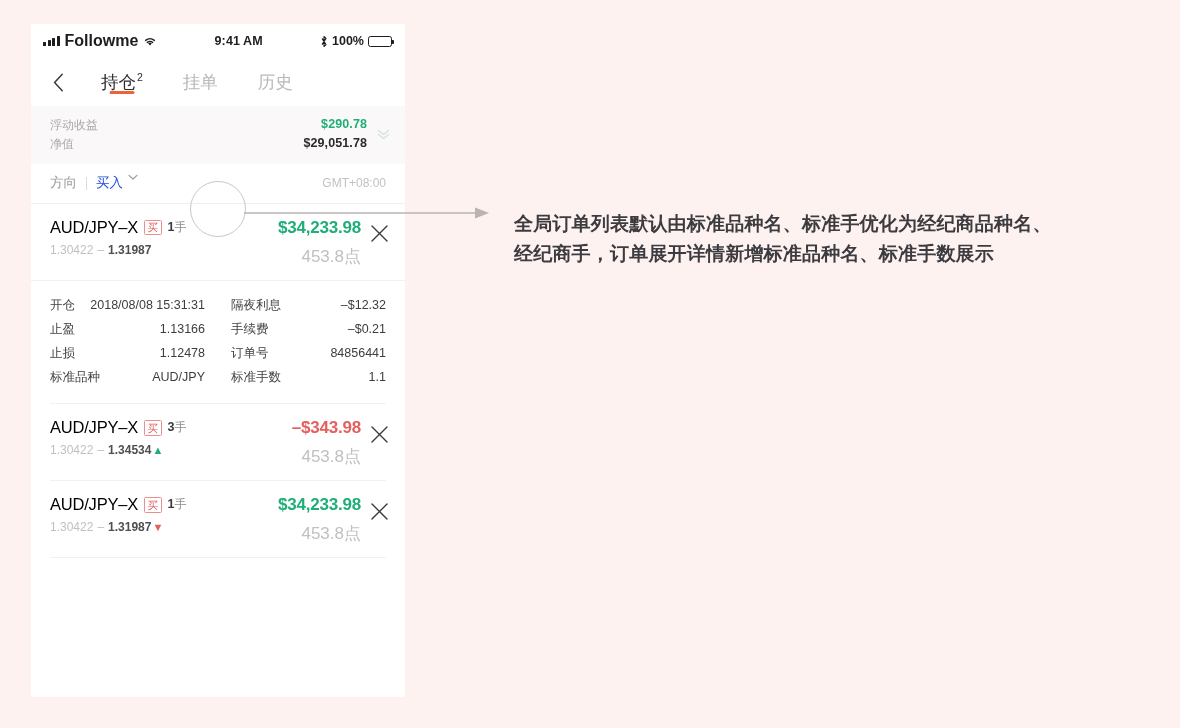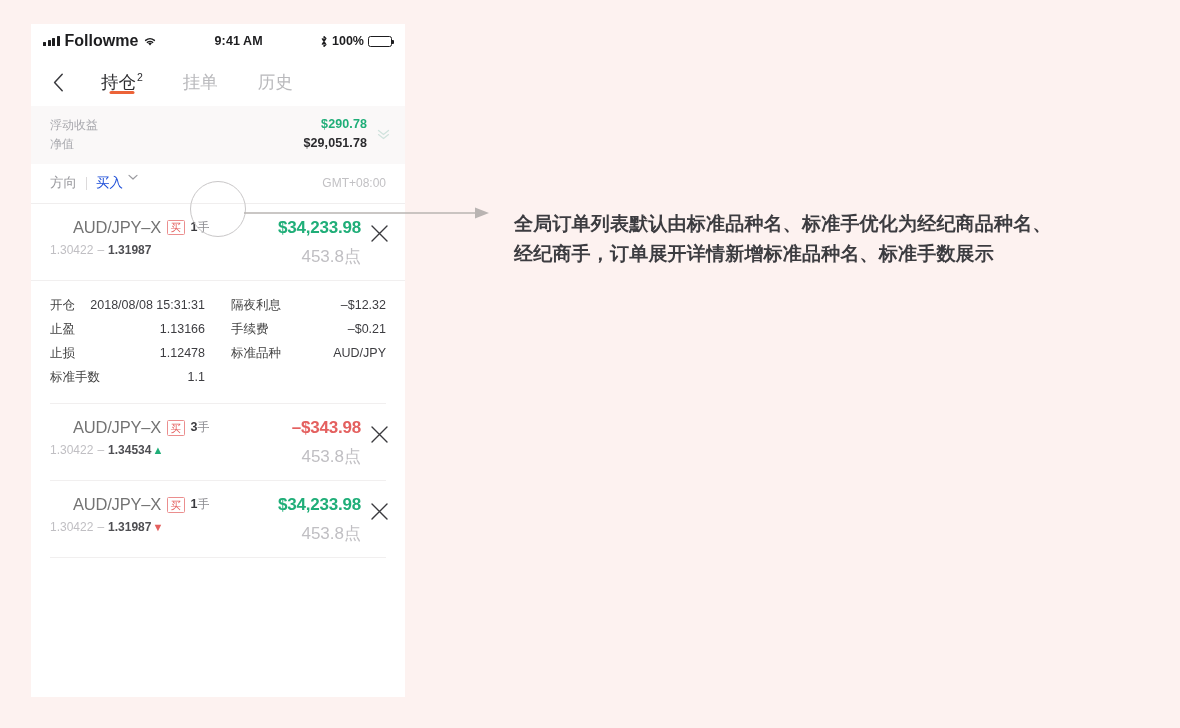--- a/index.html
+++ b/index.html
@@ -166,24 +166,23 @@
     cursor: pointer;
   }
   .order-main { flex: 1; min-width: 0; }
   .order-line1 {
     display: flex;
     align-items: center;
     gap: 6px;
   }
   .sym {
     font-size: 16.5px;
-    color: #737373;
+    color: #000000;
     letter-spacing: -.2px;
     white-space: nowrap;
-    margin-left: 23px;
   }
   .side-badge {
     border: 1px solid #eb8e8e;
     color: #e4605f;
     font-size: 10.5px;
     line-height: 1;
     padding: 1.5px 2.5px;
     border-radius: 1.5px;
   }
   .lots { font-size: 12px; color: #8d8d92; }
@@ -397,20 +396,24 @@
           </div>
           <div class="d-cell">
             <span class="d-label">手续费</span>
             <span class="d-value">–$0.21</span>
           </div>
           <div class="d-cell">
             <span class="d-label">止损</span>
             <span class="d-value">1.12478</span>
           </div>
           <div class="d-cell">
+            <span class="d-label">订单号</span>
+            <span class="d-value">84856441</span>
+          </div>
+          <div class="d-cell">
             <span class="d-label">标准品种</span>
             <span class="d-value">AUD/JPY</span>
           </div>
           <div class="d-cell">
             <span class="d-label">标准手数</span>
             <span class="d-value">1.1</span>
           </div>
         </div>
       </div>
       <div class="row-divider"></div>

